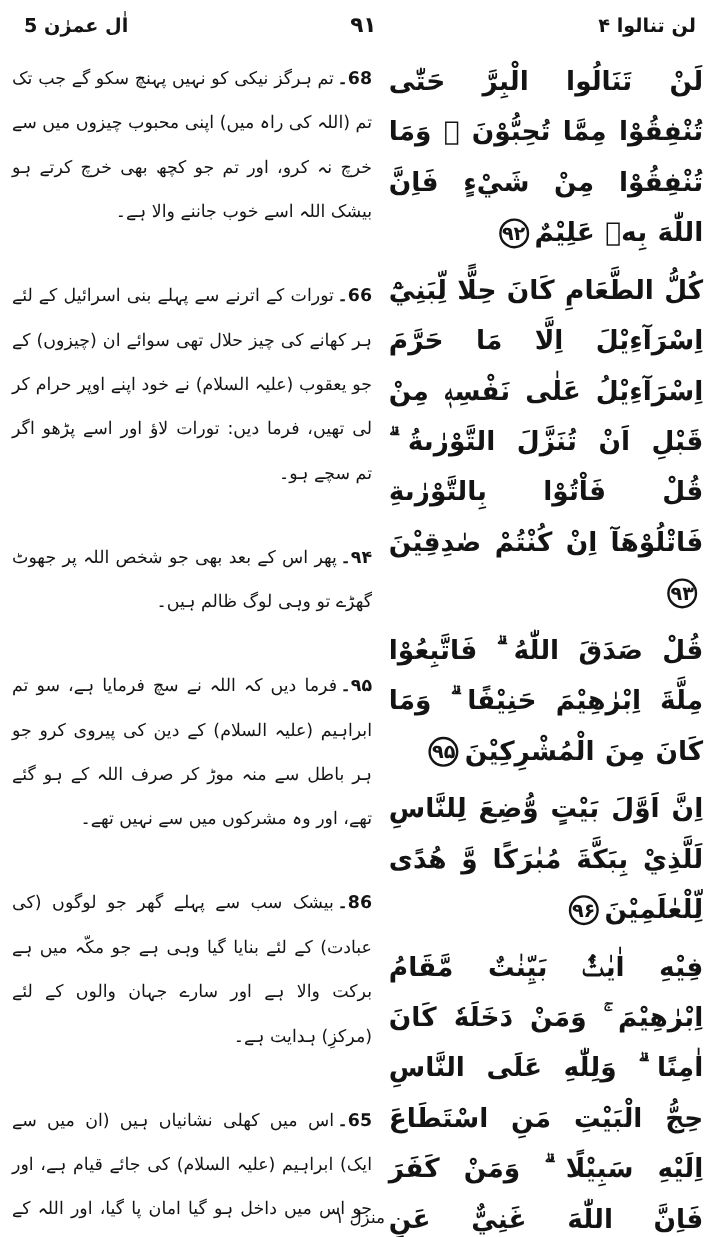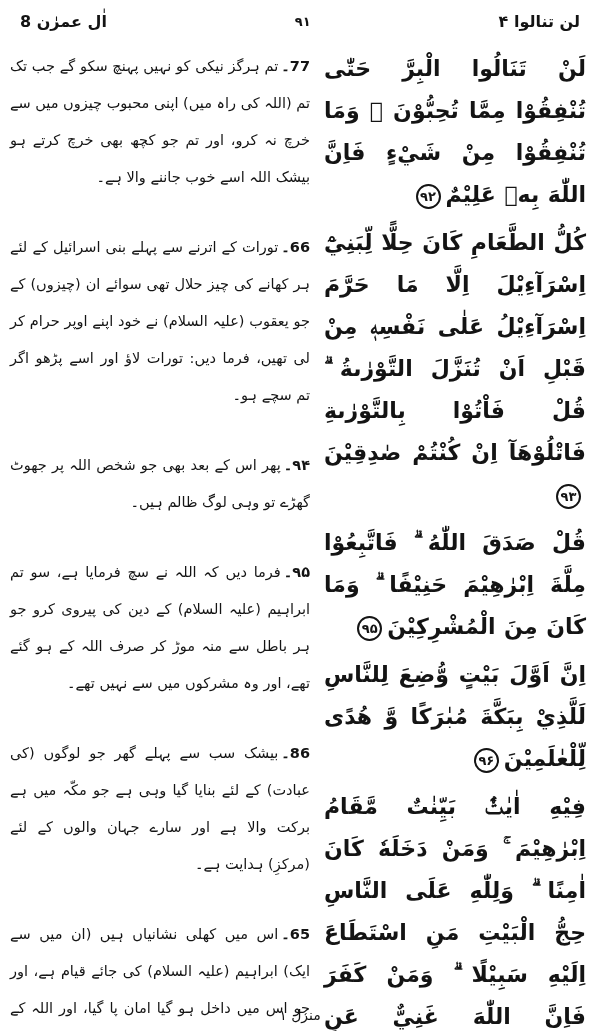--- a/index.html
+++ b/index.html
@@ -17,21 +17,21 @@
   
   .hdr {
     display:flex;
     justify-content:space-between;
     align-items:flex-start;
     padding:10px 20px 0 20px;
     font-size:16px;
     font-weight:bold;
     line-height:24px;
   }
-  .hdr-center { font-size:13px; letter-spacing:1px;text-align:right; }
+  .hdr-center { font-size:18px; letter-spacing:1px;text-align:right; }
   
   .cols {
     display:flex;
     direction:rtl;              
     padding:14px 14px 0 10px;
     gap:14px;
   }
   .arabic-col {
     width:262px;
     flex:0 0 262px;
@@ -45,21 +45,21 @@
     margin:0 0 6px 0;
     word-spacing:1px;
   }
   .medallion {
     display:inline-flex;
     align-items:center;
     justify-content:center;
     width:25px; height:25px;
     border:2px solid #141414;
     border-radius:50%;
-    font-size:13px;
+    font-size:16px;
     font-weight:bold;
     line-height:1;
     vertical-align:middle;
     margin:0 5px;
     box-sizing:border-box;
   }
   .urdu-col {
     width:296px;
     flex:1 1 auto;
     direction:rtl;
@@ -81,21 +81,21 @@
   }
 </style>
 </head>
 <body>
 
 <div class="page">
 
   <div class="hdr">
     <div class="hdr-right">لن تنالوا ۴</div>
     <div class="hdr-center">۹۱</div>
-    <div class="hdr-left">اٰل عمرٰن 8</div>
+    <div class="hdr-left">اٰل عمرٰن 5</div>
   </div>
 
   <div class="cols">
 
     <div class="arabic-col">
       <div class="verse">
         <span>لَنْ تَنَالُوا الْبِرَّ حَتّٰى تُنْفِقُوْا مِمَّا تُحِبُّوْنَ ۚ وَمَا تُنْفِقُوْا مِنْ شَيْءٍ فَاِنَّ اللّٰهَ بِهٖ عَلِيْمٌ</span><span class="medallion">۹۲</span>
       </div>
       <div class="verse">
         <span>كُلُّ الطَّعَامِ كَانَ حِلًّا لِّبَنِيْٓ اِسْرَآءِيْلَ اِلَّا مَا حَرَّمَ اِسْرَآءِيْلُ عَلٰى نَفْسِهٖ مِنْ قَبْلِ اَنْ تُنَزَّلَ التَّوْرٰىةُ ۗ قُلْ فَاْتُوْا بِالتَّوْرٰىةِ فَاتْلُوْهَآ اِنْ كُنْتُمْ صٰدِقِيْنَ</span><span class="medallion">۹۳</span>
@@ -106,21 +106,21 @@
       <div class="verse">
         <span>اِنَّ اَوَّلَ بَيْتٍ وُّضِعَ لِلنَّاسِ لَلَّذِيْ بِبَكَّةَ مُبٰرَكًا وَّ هُدًى لِّلْعٰلَمِيْنَ</span><span class="medallion">۹۶</span>
       </div>
       <div class="verse">
         <span>فِيْهِ اٰيٰتٌۢ بَيِّنٰتٌ مَّقَامُ اِبْرٰهِيْمَ ۚ وَمَنْ دَخَلَهٗ كَانَ اٰمِنًا ۗ وَلِلّٰهِ عَلَى النَّاسِ حِجُّ الْبَيْتِ مَنِ اسْتَطَاعَ اِلَيْهِ سَبِيْلًا ۗ وَمَنْ كَفَرَ فَاِنَّ اللّٰهَ غَنِيٌّ عَنِ الْعٰلَمِيْنَ</span>
       </div>
     </div>
 
     <div class="urdu-col">
       <p class="urdu-para">
-        <span class="para-num">77۔</span><span>تم ہرگز نیکی کو نہیں پہنچ سکو گے جب تک تم (اللہ کی راہ میں) اپنی محبوب چیزوں میں سے خرچ نہ کرو، اور تم جو کچھ بھی خرچ کرتے ہو بیشک اللہ اسے خوب جاننے والا ہے۔</span>
+        <span class="para-num">68۔</span><span>تم ہرگز نیکی کو نہیں پہنچ سکو گے جب تک تم (اللہ کی راہ میں) اپنی محبوب چیزوں میں سے خرچ نہ کرو، اور تم جو کچھ بھی خرچ کرتے ہو بیشک اللہ اسے خوب جاننے والا ہے۔</span>
       </p>
       <p class="urdu-para">
         <span class="para-num">66۔</span><span>تورات کے اترنے سے پہلے بنی اسرائیل کے لئے ہر کھانے کی چیز حلال تھی سوائے ان (چیزوں) کے جو یعقوب (علیہ السلام) نے خود اپنے اوپر حرام کر لی تھیں، فرما دیں: تورات لاؤ اور اسے پڑھو اگر تم سچے ہو۔</span>
       </p>
       <p class="urdu-para">
         <span class="para-num">۹۴۔</span><span>پھر اس کے بعد بھی جو شخص اللہ پر جھوٹ گھڑے تو وہی لوگ ظالم ہیں۔</span>
       </p>
       <p class="urdu-para">
         <span class="para-num">۹۵۔</span><span>فرما دیں کہ اللہ نے سچ فرمایا ہے، سو تم ابراہیم (علیہ السلام) کے دین کی پیروی کرو جو ہر باطل سے منہ موڑ کر صرف اللہ کے ہو گئے تھے، اور وہ مشرکوں میں سے نہیں تھے۔</span>
       </p>

